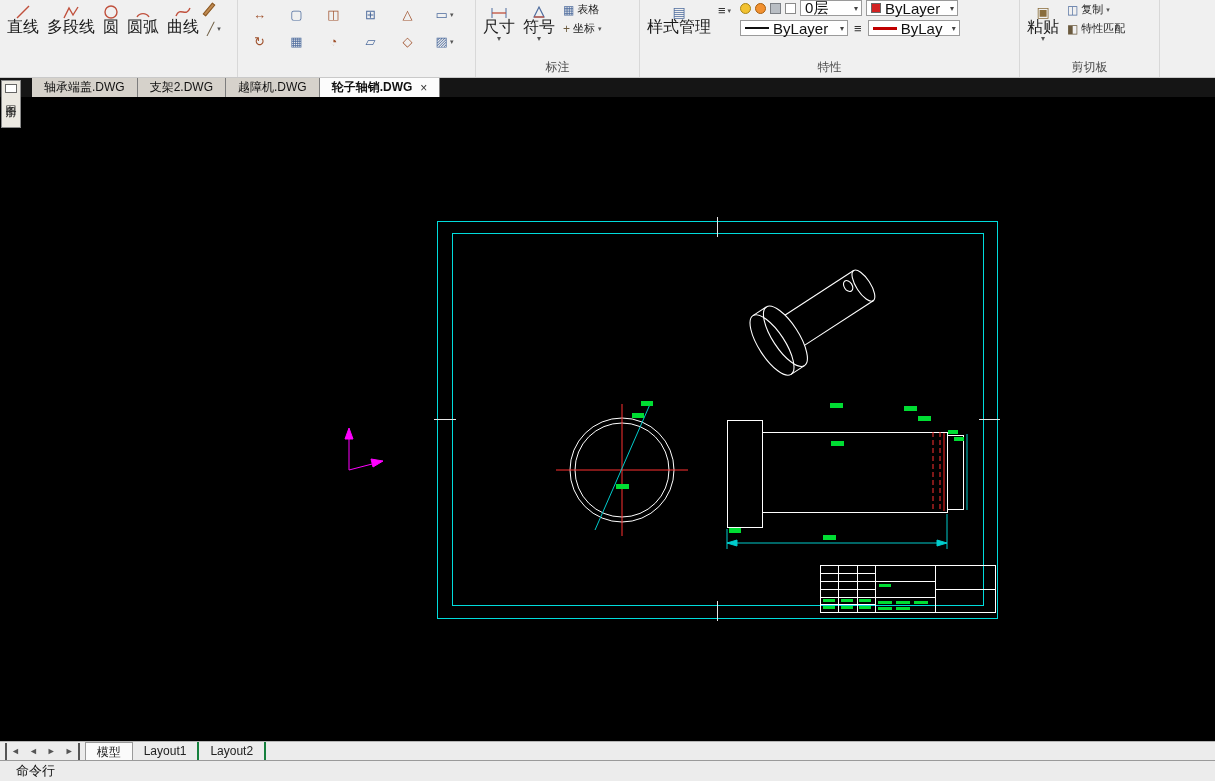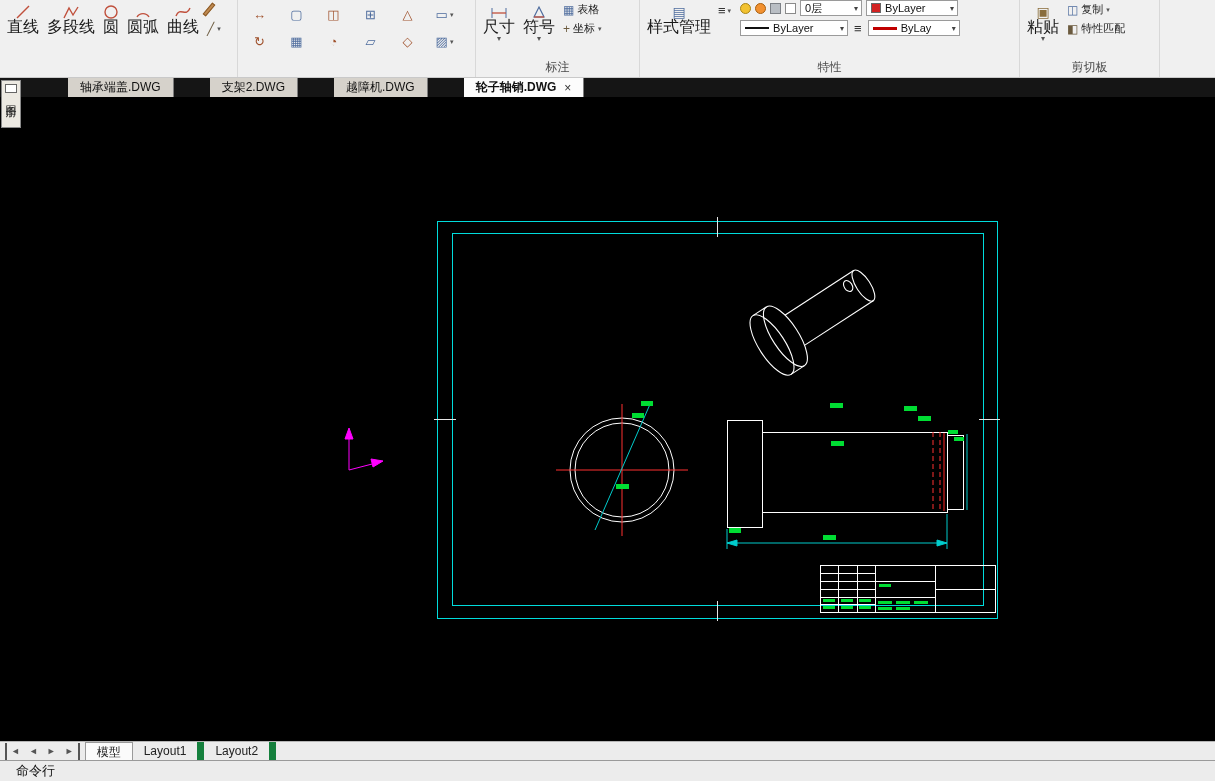--- a/index.html
+++ b/index.html
@@ -23,60 +23,60 @@
   .mini-btn { height:17px; display:flex; align-items:center; gap:3px; font-size:11px; padding:0 4px; color:#222; white-space:nowrap; }
   .micon { font-size:12px; color:#6b5a3e; line-height:12px; }
   .blueicon { color:#4f6d9e; }
 
   .mod-grid { display:grid; grid-template-columns:repeat(6,37px); grid-auto-rows:27px; padding-top:1px; }
   .mod-cell { display:flex; align-items:center; justify-content:center; gap:2px; font-size:13px; }
   .mod-cell:nth-child(odd) { color:#a0522d; }
   .mod-cell:nth-child(even) { color:#4f6d9e; }
   .mod-cell .marrow { font-size:7px; color:#555; }
 
-  .dd { display:flex; align-items:center; background:#fff; border:1px solid #9a9a9a; height:16px; font-size:11px; padding:0 3px 0 4px; gap:4px; color:#111; white-space:nowrap; }
+  .dd { display:flex; align-items:center; background:#fff; border:1px solid #9a9a9a; height:16px; font-size:15px; padding:0 3px 0 4px; gap:4px; color:#111; white-space:nowrap; }
   .dd::after { content:"▾"; font-size:8px; color:#444; margin-left:auto; padding-left:3px; }
   .lt-line { width:24px; border-top:2px solid #111; }
   .lw-line { width:24px; border-top:3px solid #c00000; }
   .swatch { width:10px; height:10px; background:#d22222; border:1px solid #666; }
   .prop-col { display:flex; flex-direction:column; gap:4px; padding-top:0; }
   .prop-row { display:flex; align-items:center; gap:4px; }
   .tiny-ico { width:11px; height:11px; display:inline-block; }
   .bulb { background:#f2c230; border-radius:50%; border:1px solid #a98416; }
   .sun { background:#f29130; border-radius:50%; border:1px solid #a9600f; }
   .printer { background:#b9bec4; border:1px solid #7c8086; }
   .lock { background:#fff; border:1px solid #8a8a8a; }
   .pencil { width:4px; height:15px; background:#c08a50; border:1px solid #8a5a28; transform:rotate(40deg); }
   .menu-btn { font-size:13px; color:#333; display:flex; align-items:center; gap:2px; padding:2px 3px; }
   .menu-btn .marrow { font-size:7px; color:#555; }
 
   svg.icon16 { display:block; }
 
   
   .doc-tabs { height:19px; background:#151515; display:flex; align-items:stretch; padding-left:32px; }
-  .dtab { background:#d6d2cb; border-right:1px solid #7d7d7d; padding:0 12px; font-size:12px; color:#111; display:flex; align-items:center; gap:8px;margin-left:36px; }
+  .dtab { background:#d6d2cb; border-right:1px solid #7d7d7d; padding:0 12px; font-size:12px; color:#111; display:flex; align-items:center; gap:8px; }
   .dtab.active { background:#fcfcfc; font-weight:bold; }
   .dtab .close { font-size:12px; color:#333; font-weight:normal; }
 
   
   .side-tab { position:absolute; top:80px; left:1px; width:20px; height:48px; background:#ece9e2; border:1px solid #8a8a8a; display:flex; flex-direction:column; align-items:center; padding-top:3px; gap:3px; z-index:5; }
   .side-tab .sicon { width:12px; height:9px; border:1px solid #666; background:#fff; }
   .side-tab .slabel { writing-mode:vertical-rl; font-size:11px; color:#222; letter-spacing:2px; line-height:12px; }
 
   
   .canvas { position:relative; height:644px; background:#000; }
   .canvas svg { position:absolute; left:0; top:0; }
 
   
   .layout-bar { height:19px; background:#ececec; display:flex; align-items:stretch; border-top:1px solid #b5b5b5; font-size:12px; }
   .nav { display:flex; align-items:center; padding:0 5px; color:#555; gap:1px; }
   .nav span { font-size:9px; padding:0 4px; line-height:17px; }
   .nav .stop-l { border-left:2px solid #555; }
   .nav .stop-r { border-right:2px solid #555; }
-  .ltab { padding:0 11px; line-height:18px; color:#222; border-right:7px solid #15803d; }
+  .ltab { padding:0 11px; line-height:18px; color:#222; border-right:2px solid #15803d; }
   .ltab.active { background:#fbfbfb; font-weight:normal; border:1px solid #9a9a9a; border-bottom:none; }
 
   
   .command-bar { height:21px; background:#ececec; border-top:1px solid #9a9a9a; display:flex; align-items:center; padding-left:16px; font-size:13px; color:#111; }
 </style>
 </head>
 <body>
 
 <div class="app">
 

